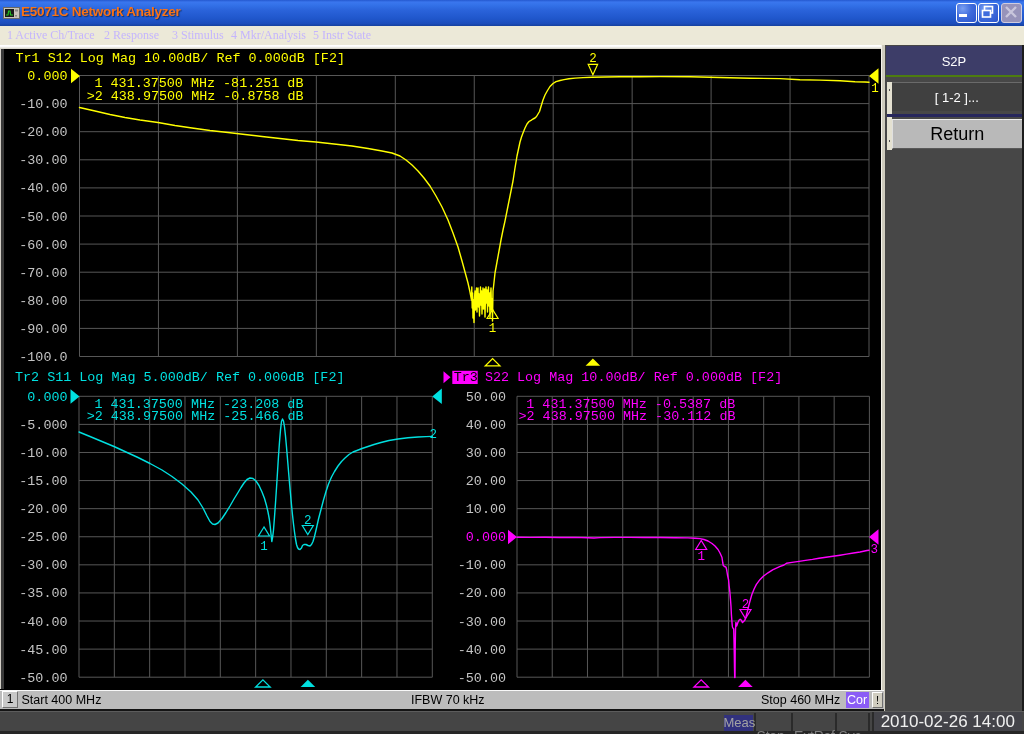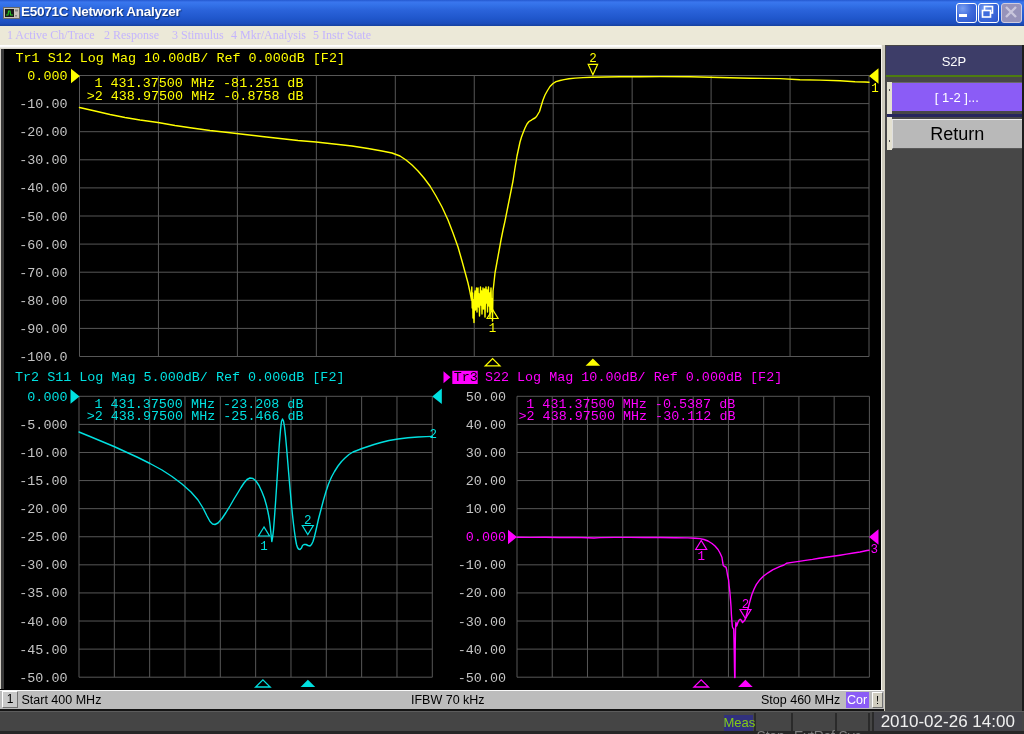--- a/index.html
+++ b/index.html
@@ -1,59 +1,59 @@
 <!DOCTYPE html>
 <html><head>
 <meta charset="utf-8">
 <style>
   * { margin:0; padding:0; box-sizing:border-box; }
   html,body { width:1024px; height:734px; overflow:hidden; background:#000; }
   body { position:relative; font-family:"Liberation Sans", sans-serif; }
   .abs { position:absolute; }
   #titlebar { left:0; top:0; width:1024px; height:26px;
     background:linear-gradient(180deg,#2458cf 0%,#3a76ee 8%,#3472e9 18%,#2a63da 40%,#2057cc 70%,#1c4dbc 90%,#16419e 100%); }
-  #title-text { left:21px; top:3.5px; color:#ffffff; font-size:13.5px; font-weight:bold;
+  #title-text { left:21px; top:3.5px; color:#f97316; font-size:13.5px; font-weight:bold;
     text-shadow:1px 1px 1px #10306e; letter-spacing:-0.25px; }
   .winbtn { top:3px; width:21px; height:20px; border-radius:3px; border:1px solid #fff; }
   #btn-min, #btn-max { background:radial-gradient(circle at 30% 25%,#7aa0f2 0%,#3f6cdd 45%,#2a55cc 100%); }
   #btn-close { background:#9793ba; border-color:#cfccdf; }
   #menubar { left:0; top:26px; width:1024px; height:18.5px; background:#ece9d8; }
   .menu { position:absolute; top:28px; font-size:12px; color:#c4b5fd;font-family:Liberation Serif, serif; }
   #menuline { left:0; top:44.5px; width:884px; height:4.8px; background:linear-gradient(180deg,#ffffff 30%,#d2cfc2 100%); }
   #screen { left:0; top:49.3px; width:884px; height:640.2px; background:#000; }
   #lb1 { left:0; top:49.3px; width:1px; height:640.2px; background:#d4d0c8; }
   #lb2 { left:1px; top:49.3px; width:2.5px; height:640.2px; background:#3a3a3a; }
   #sidebar { left:880.5px; top:44.5px; width:143.5px; height:666.5px; background:#474747; }
   #splitter { left:880.5px; top:44.5px; width:4px; height:666.5px; background:#cfccbe; border-left:1px solid #f4f2ea; }
   #sk-s2p { left:886px; top:45.7px; width:136px; height:31.6px; background:#3d3d68; color:#fff;
     font-size:13px; text-align:center; line-height:31.6px; border-bottom:2px solid #4d7c0f; }
   #sk-strip { left:886.5px; top:81.5px; width:5px; height:68px; background:#e4e1d1; }
   .skdot { position:absolute; width:1.5px; height:2px; background:#555; left:888.5px; }
-  #sk-b1 { left:891.5px; top:81.5px; width:130.5px; height:29.7px; background:#8b5cf6; color:#fff;
+  #sk-b1 { left:891.5px; top:81.5px; width:130.5px; height:29.7px; background:#404040; color:#fff;
     font-size:13px; text-align:center; line-height:29.7px; border-top:1px solid #6a6a6a; }
   #sk-navy { left:886.5px; top:113.8px; width:135.5px; height:3.5px; background:#26265c; }
   #sk-ret { left:891.5px; top:119px; width:130.5px; height:29.7px; background:#b9b9b9; color:#000;
     font-size:18px; text-align:center; line-height:29.7px;
     border-top:1px solid #eeeeee; border-left:1px solid #e0e0e0; border-bottom:1.5px solid #585858; }
   #sb-redge { left:1021.5px; top:44.5px; width:2.5px; height:666px; background:#1c1c1c; }
   #chstat { left:0; top:689.5px; width:884px; height:19px; background:#bcbcbc; border-top:1px solid #f8f8f8; }
   #chbox { left:2px; top:691px; width:16px; height:16.5px; background:#c8c8c8; border:1px solid #fff;
     border-right-color:#707070; border-bottom-color:#707070; color:#000; font-size:12px;
     text-align:center; line-height:15px; }
   .cstxt { position:absolute; top:693px; font-size:12.5px; color:#000; }
   #corbadge { left:845.5px; top:691.5px; width:23px; height:16px; background:#8b5cf6; color:#fff;
     font-size:12.5px; text-align:center; line-height:16px; }
   #exbox { left:872px; top:691.5px; width:11px; height:16.5px; background:#d0cdc0; border:1px solid #fff;
     border-right-color:#707070; border-bottom-color:#707070; color:#000; font-size:11px;
     text-align:center; line-height:14px; }
   #darkline { left:0; top:708.5px; width:884px; height:2px; background:#141414; }
   #botbar { left:0; top:710.5px; width:1024px; height:23.5px; background:#454545;
     border-top:1px solid #5c5c5c; border-bottom:3px solid #262626; }
   .sep { position:absolute; top:712.5px; width:2px; height:18.5px; background:#2a2a2a; }
-  #meas { left:723.5px; top:714.5px; width:29px; height:16.5px; background:#31317d; color:#84cc16;
+  #meas { left:723.5px; top:714.5px; width:29px; height:16.5px; background:#31317d; color:#a3a3a3;
     font-size:13px; text-align:right; line-height:16.5px; }
   .dim { position:absolute; top:728px; font-size:14px; color:#7f7f7f; letter-spacing:-0.2px; }
   #datecell { left:871.5px; top:711.5px; width:150.5px; height:19.5px; background:#434349;
     border-left:2px solid #2a2a2a; color:#f0f0f0; font-size:17px; text-align:center; line-height:19.5px; }
 </style>
 </head>
 <body>
   <div id="titlebar" class="abs"></div>
   <div id="title-text" class="abs">E5071C Network Analyzer</div>
   <div class="abs winbtn" id="btn-min" style="left:955.5px;"></div>

